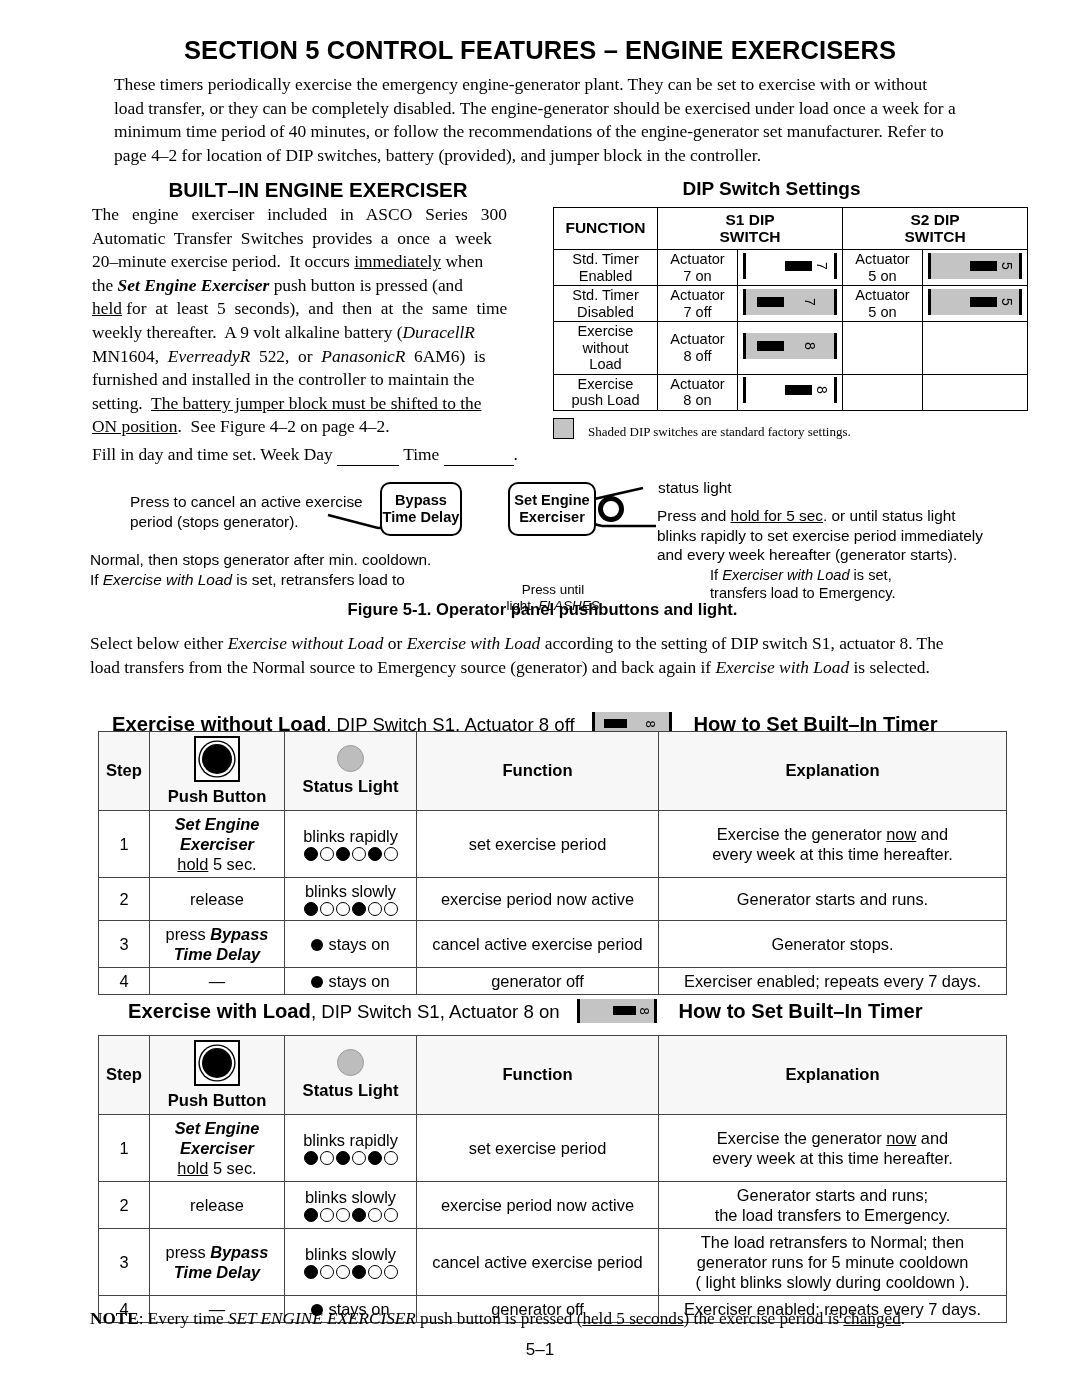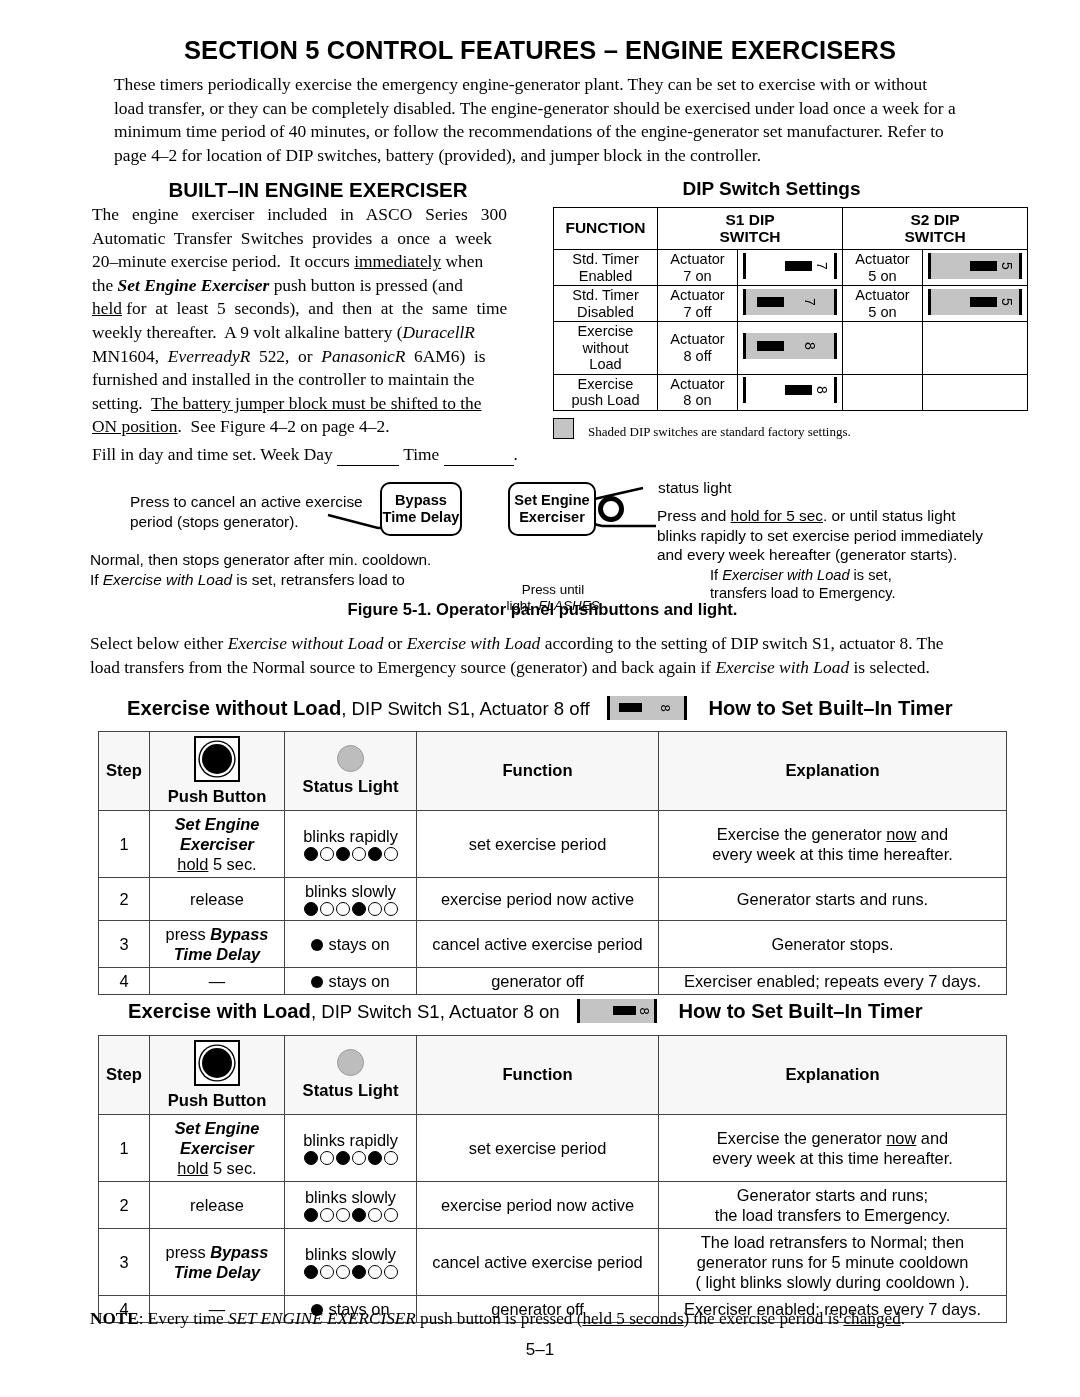--- a/index.html
+++ b/index.html
@@ -388,21 +388,21 @@
     </div>
   </div>
 
   <div id="fig-caption">Figure 5-1. Operator panel pushbuttons and light.</div>
 
   <div id="select-para">
     <span class="ln">Select below either <span class="i">Exercise without Load</span> or <span class="i">Exercise with Load</span> according to the setting of DIP switch S1, actuator 8. The</span>
     <span class="ln">load transfers from the Normal source to Emergency source (generator) and back again if <span class="i">Exercise with Load</span> is selected.</span>
   </div>
 
-  <div class="proc-head" style="top:696px;margin-left:15px;">
+  <div class="proc-head" style="top:712px;">
     <span class="title">Exercise without Load</span><span class="rest">, DIP Switch S1, Actuator 8 off</span>
     <span class="dipsw sm shaded" style="margin-left:12px;">
       <span class="act off"></span>
       <span class="num off">8</span>
     </span>
     <span class="howto">How to Set Built–In Timer</span>
   </div>
 
   <table class="proc" style="left:98px; top:731px; width:908px;">
     <colgroup>

